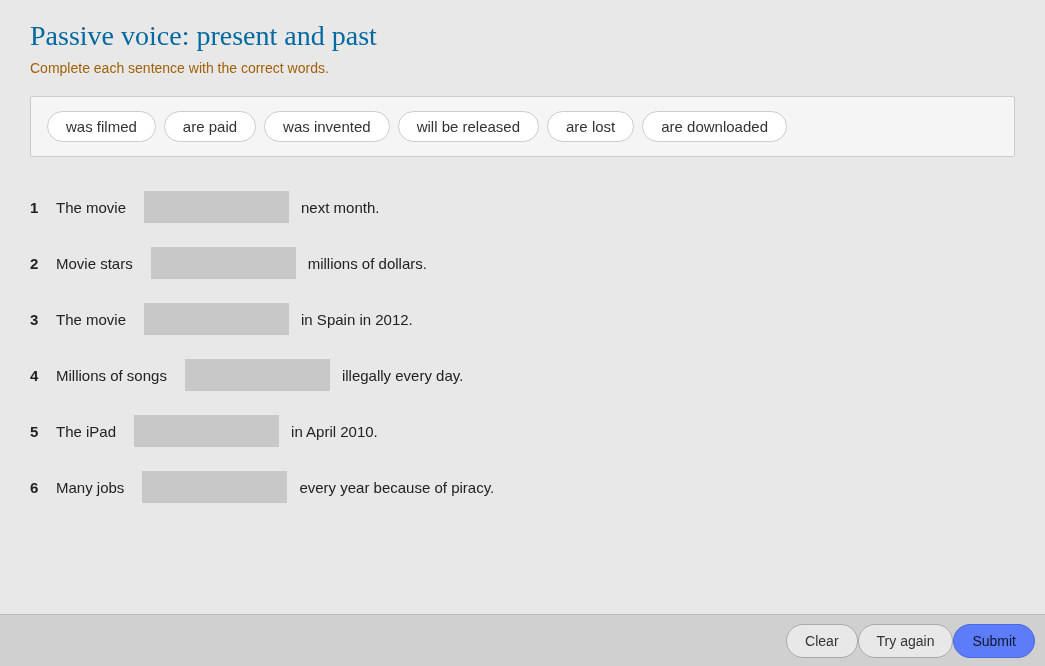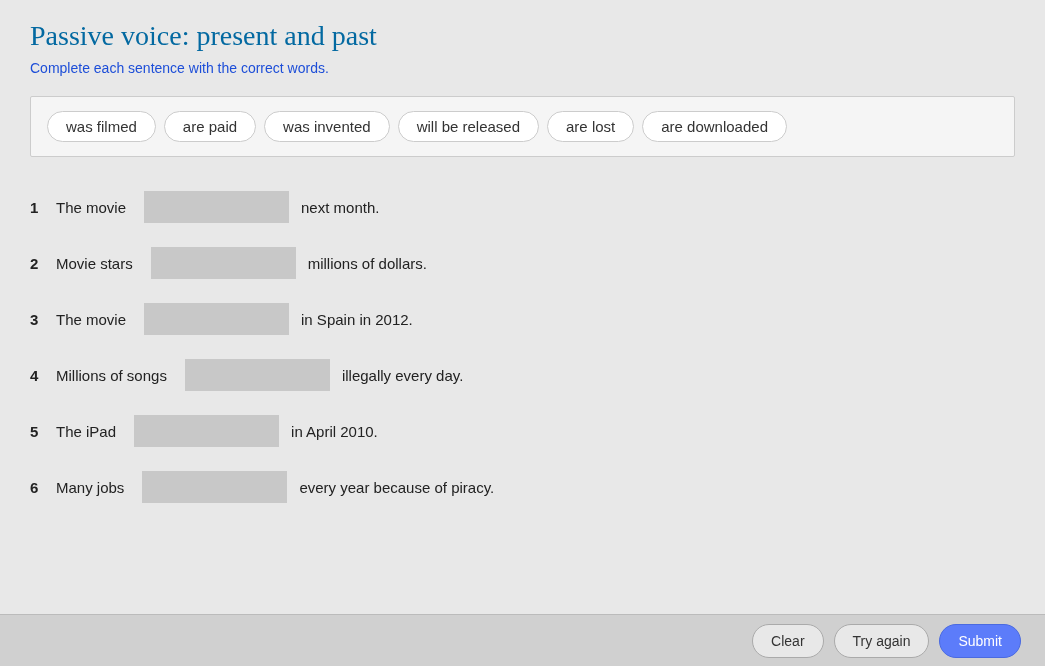--- a/index.html
+++ b/index.html
@@ -28,21 +28,21 @@
     .page-title {
       font-size: 28px;
       font-weight: normal;
       color: #0369a1;
       margin-bottom: 8px;
       font-family: Georgia, serif;
     }
 
     .page-subtitle {
       font-size: 14px;
-      color: #1d4ed8;
+      color: #a16207;
       margin-bottom: 20px;
       font-family: Arial, sans-serif;
     }
 
     .word-bank {
       display: flex;
       flex-wrap: wrap;
       gap: 8px;
       background-color: #f5f5f5;
       border: 1px solid #ccc;
@@ -108,38 +108,37 @@
       position: absolute;
       bottom: 0;
       left: 0;
       right: 0;
       height: 52px;
       background-color: #d0d0d0;
       border-top: 1px solid #bbb;
       display: flex;
       align-items: center;
       justify-content: flex-end;
-      padding: 0 24px;
-      gap: 10px;
+      padding: 0 10px;
     }
 
     .btn {
       padding: 8px 18px;
       border-radius: 20px;
       border: 1px solid #aaa;
       background-color: #e8e8e8;
       font-size: 14px;
       font-family: Arial, sans-serif;
       cursor: pointer;
       color: #333;
     }
 
     .btn-submit {
       background-color: #5c7cfa;
-      color: #ffffff;
+      color: #0f172a;
       border: 1px solid #4a6ae0;
     }
   </style>
 </head>
 <body>
 
 <div class="page-container">
 
   <h1 class="page-title">Passive voice: present and past</h1>
   <p class="page-subtitle">Complete each sentence with the correct words.</p>

